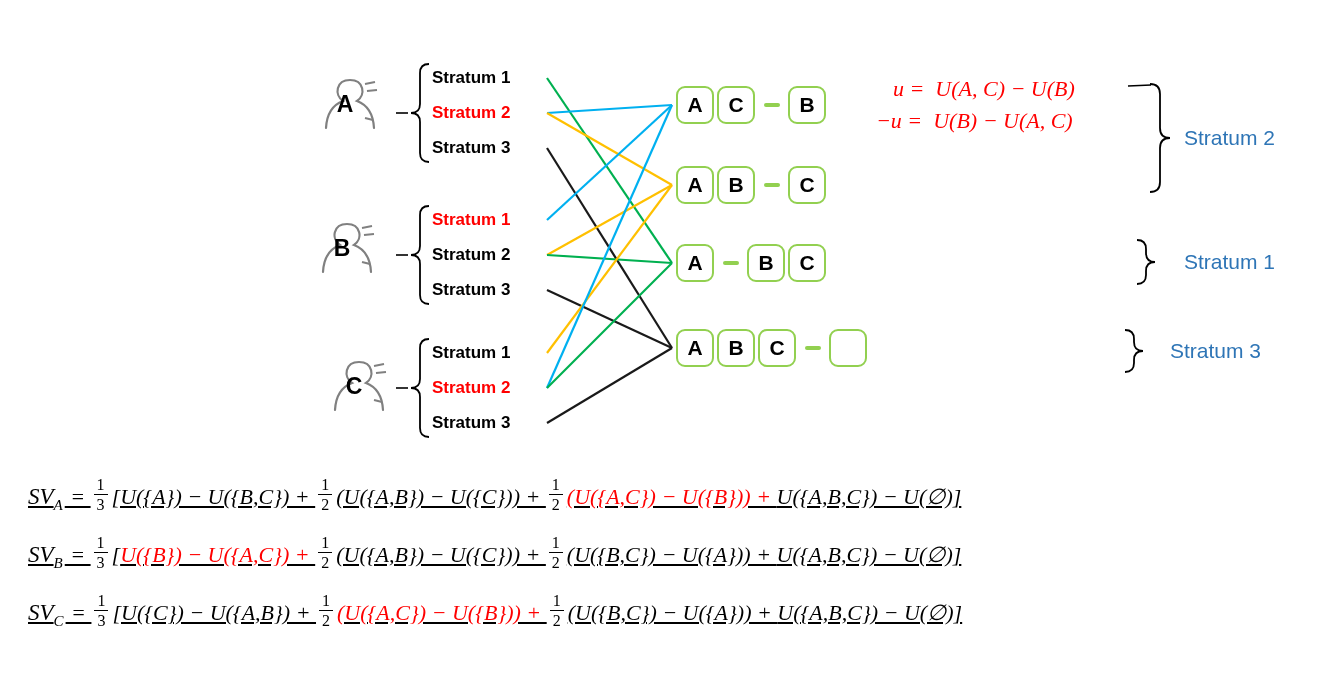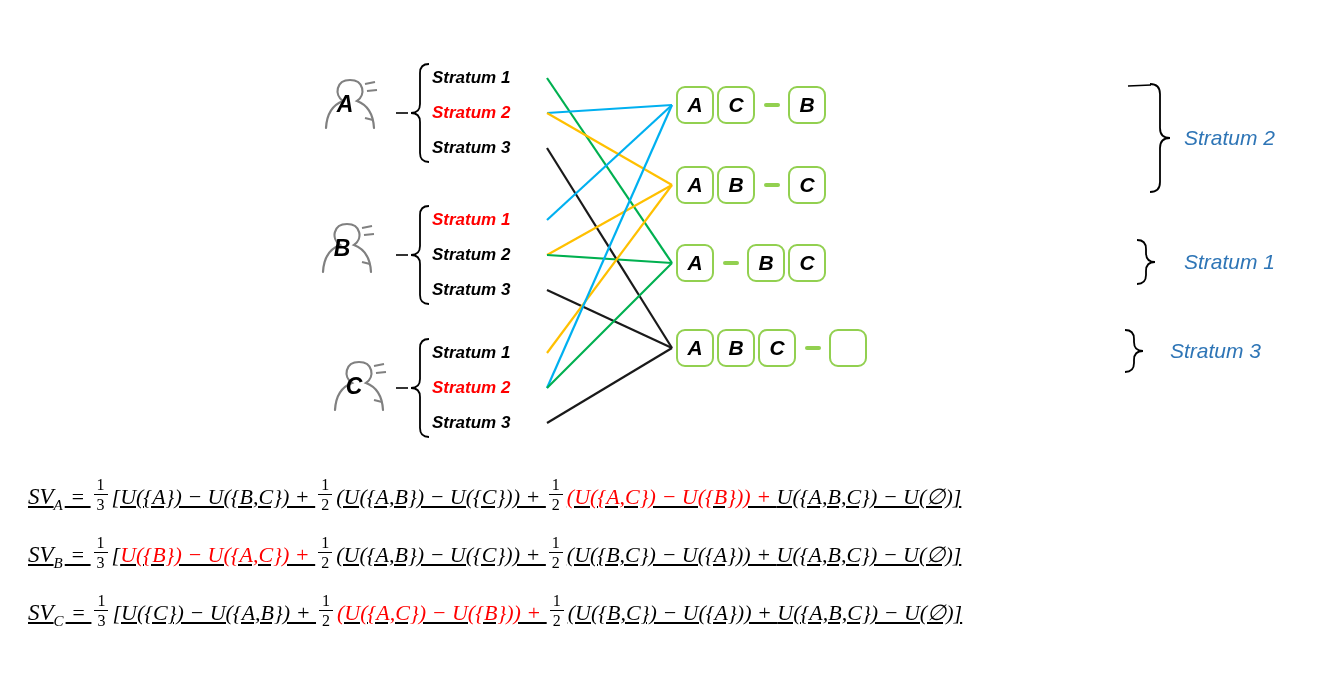--- a/index.html
+++ b/index.html
@@ -1,21 +1,21 @@
 <!DOCTYPE html>
 <html style="--red: #FF0000; --blue: #2E75B6; --boxgreen: #92D050;"><head>
 <meta charset="utf-8">
 <style>
   :root{ --red:#FF0000; --blue:#2E75B6; --boxgreen:#92D050; }
   html,body{margin:0;padding:0;background:#fff;}
   .stage{position:relative;width:1318px;height:691px;background:#fff;overflow:hidden;
          font-family:"Liberation Sans",sans-serif;}
   svg.overlay{position:absolute;left:0;top:0;z-index:1;}
   .hud{position:absolute;left:0;top:0;width:100%;height:100%;z-index:2;}
-  .hud > div{position:absolute;font-style:italic;}
+  .hud > div{position:absolute;}
   .slabel{width:116px;height:22px;line-height:22px;font-weight:bold;font-size:17px;color:#000;}
   .slabel.hl{color:var(--red);}
   .pletter{width:40px;height:26px;line-height:26px;text-align:center;font-weight:bold;font-size:23px;color:#000;}
   .cbox{width:38px;height:38px;box-sizing:border-box;border:2.5px solid var(--boxgreen);
         border-radius:9px;background:#fff;display:flex;align-items:center;justify-content:center;
         font-weight:bold;font-size:21px;color:#000;}
   .cminus{width:16px;height:4px;border-radius:2px;background:var(--boxgreen);}
   .meq{font-family:"Liberation Serif","DejaVu Serif",serif;font-style:italic;font-size:22px;
        color:var(--red);white-space:pre;}
   .stratum-tag{font-size:21px;color:var(--blue);}
@@ -94,20 +94,22 @@
       <div class="cbox" style="left: 788px; top: 166px;">C</div>
       <div class="cbox" style="left: 676px; top: 244px;">A</div>
       <div class="cminus" style="left: 723px; top: 261px;"></div>
       <div class="cbox" style="left: 747px; top: 244px;">B</div>
       <div class="cbox" style="left: 788px; top: 244px;">C</div>
       <div class="cbox" style="left: 676px; top: 329px;">A</div>
       <div class="cbox" style="left: 717px; top: 329px;">B</div>
       <div class="cbox" style="left: 758px; top: 329px;">C</div>
       <div class="cminus" style="left: 805px; top: 346px;"></div>
       <div class="cbox" style="left: 829px; top: 329px;"></div>
+      <div class="meq" style="left: 893px; top: 76px;">u =  U(A, C) − U(B)</div>
+      <div class="meq" style="left: 876px; top: 108px;">−u =  U(B) − U(A, C)</div>
       <div class="stratum-tag" style="left: 1184px; top: 126px;">Stratum 2</div>
       <div class="stratum-tag" style="left: 1184px; top: 250px;">Stratum 1</div>
       <div class="stratum-tag" style="left: 1170px; top: 339px;">Stratum 3</div>
     </div>
   <div id="formulas" class="formulas">
       <div class="fline"><span class="fname">SV</span><span class="fsub">A</span><span class="ft"> = </span><span class="frac"><span class="num">1</span><span class="den">3</span></span><span class="ft">[U({A}) − U({B,C}) + </span><span class="frac"><span class="num">1</span><span class="den">2</span></span><span class="ft">(U({A,B}) − U({C})) + </span><span class="frac"><span class="num">1</span><span class="den">2</span></span><span class="ft red">(U({A,C}) − U({B})) + </span><span class="ft">U({A,B,C}) − U(∅)]</span></div>
       <div class="fline"><span class="fname">SV</span><span class="fsub">B</span><span class="ft"> = </span><span class="frac"><span class="num">1</span><span class="den">3</span></span><span class="ft">[</span><span class="ft red">U({B}) − U({A,C}) + </span><span class="frac"><span class="num">1</span><span class="den">2</span></span><span class="ft">(U({A,B}) − U({C})) + </span><span class="frac"><span class="num">1</span><span class="den">2</span></span><span class="ft">(U({B,C}) − U({A})) + </span><span class="ft">U({A,B,C}) − U(∅)]</span></div>
       <div class="fline"><span class="fname">SV</span><span class="fsub">C</span><span class="ft"> = </span><span class="frac"><span class="num">1</span><span class="den">3</span></span><span class="ft">[U({C}) − U({A,B}) + </span><span class="frac"><span class="num">1</span><span class="den">2</span></span><span class="ft red">(U({A,C}) − U({B})) + </span><span class="frac"><span class="num">1</span><span class="den">2</span></span><span class="ft">(U({B,C}) − U({A})) + </span><span class="ft">U({A,B,C}) − U(∅)]</span></div>
     </div>
 </div>

